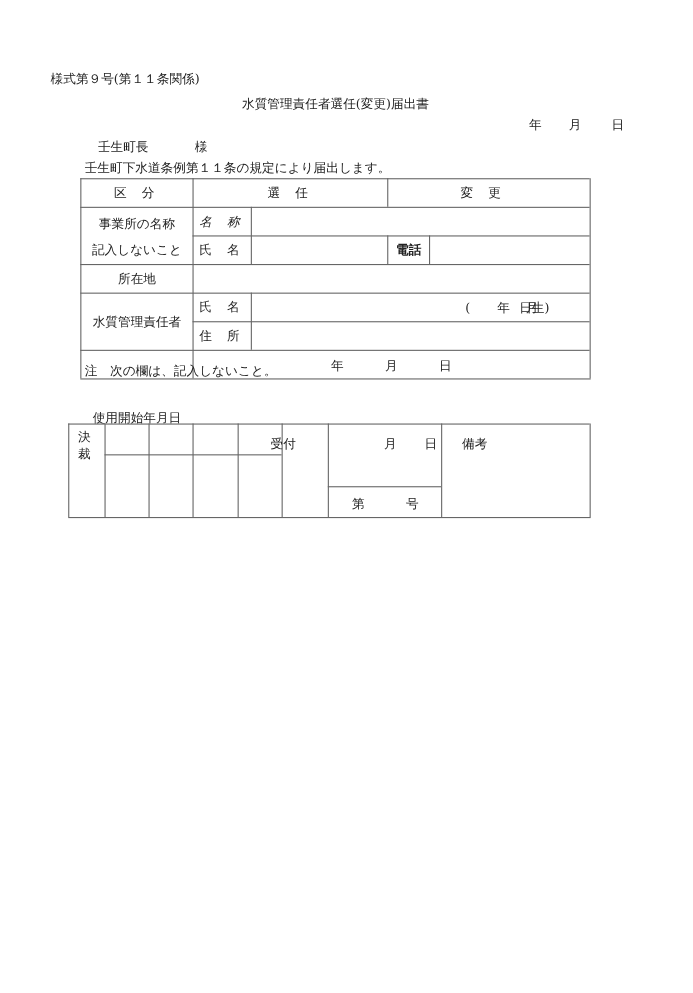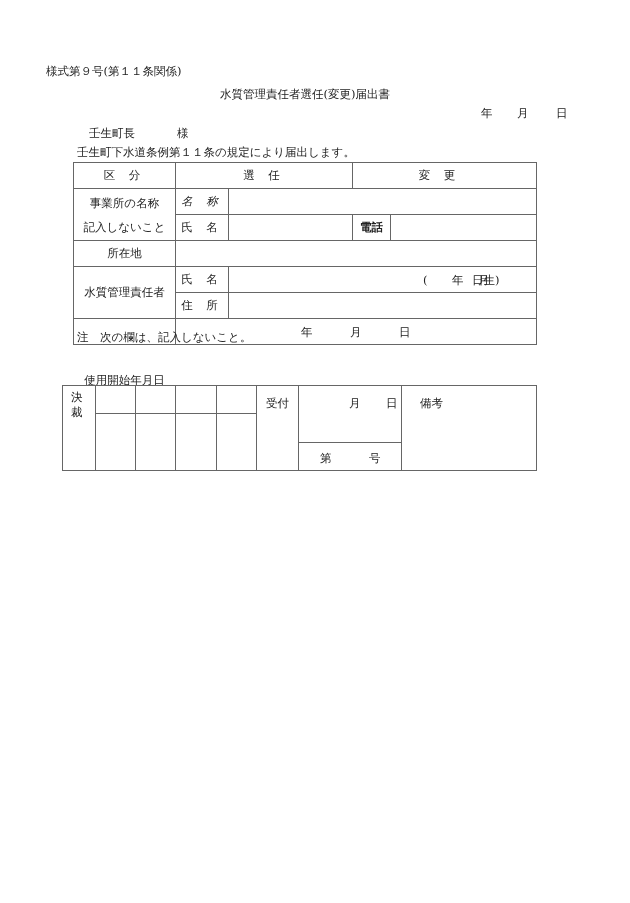--- a/index.html
+++ b/index.html
@@ -89,19 +89,19 @@
   <div class="ln v" style="left:135px; top:385px; height:85px;"></div>
   <div class="ln v" style="left:175px; top:385px; height:85px;"></div>
   <div class="ln v" style="left:216px; top:385px; height:85px;"></div>
   <div class="ln v" style="left:256px; top:385px; height:85px;"></div>
   <div class="ln v" style="left:298px; top:385px; height:85px;"></div>
   <div class="ln v" style="left:401px; top:385px; height:85px;"></div>
   <div class="ln v" style="left:536px; top:385px; height:85px;"></div>
 
   <div class="abs" style="left:71px; top:390px;">決</div>
   <div class="abs" style="left:71px; top:405px;">裁</div>
-  <div class="abs" style="left:266px; top:396px;">受付</div>
+  <div class="abs" style="left:246px; top:396px;">受付</div>
   <div class="abs" style="left:349px; top:396px;">月</div>
   <div class="abs" style="left:386px; top:396px;">日</div>
   <div class="abs" style="left:320px; top:451px;">第</div>
   <div class="abs" style="left:369px; top:451px;">号</div>
   <div class="abs" style="left:420px; top:396px;">備考</div>
 </div>
 
 </body></html>

